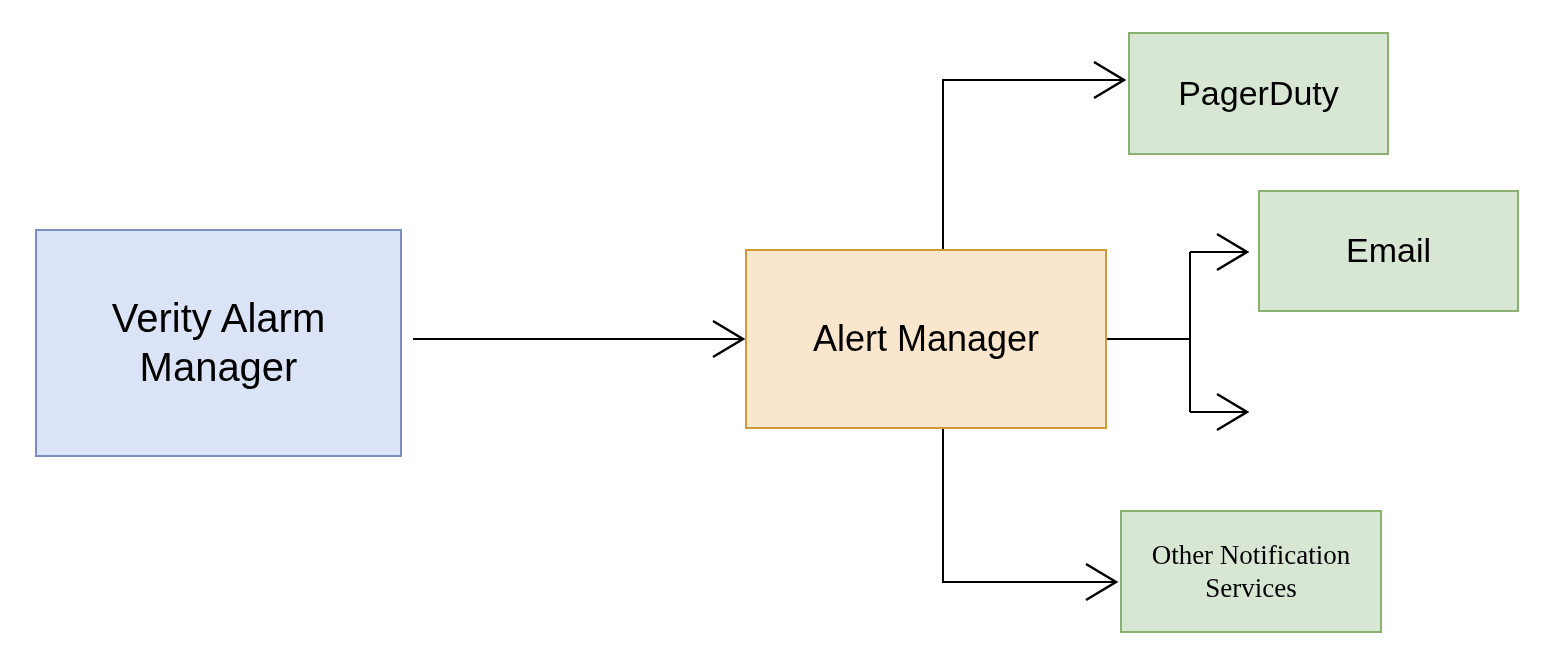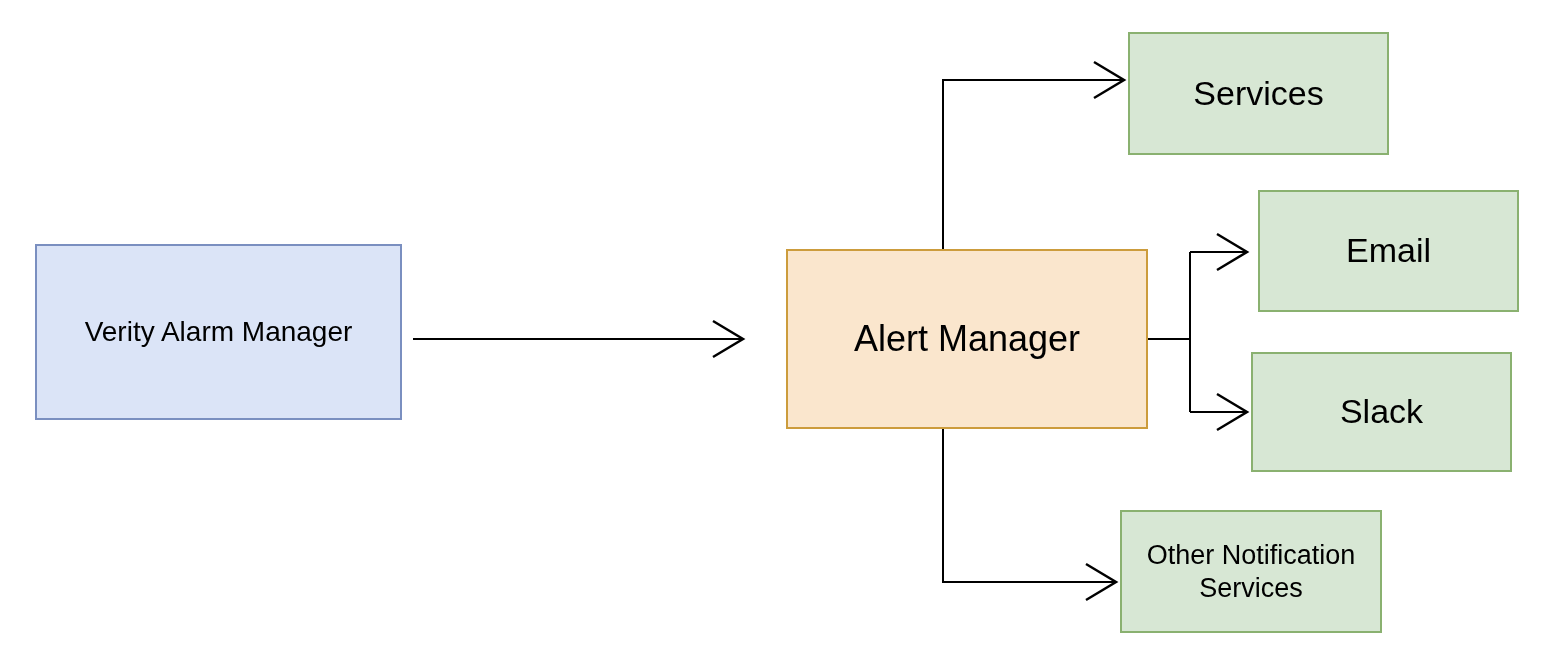--- a/index.html
+++ b/index.html
@@ -40,43 +40,44 @@
   }
   .node-orange {
     background: #fae6cd;
     border-color: #cc9c3c;
   }
   .node-green {
     background: #d7e7d4;
     border-color: #8ab170;
   }
   #node-verity {
-    left: 35px; top: 244px; width: 367px; height: 176px;
-    font-size: 28px;
+    left: 35px; top: 229px; width: 367px; height: 228px;
+    font-size: 40px;
   }
   #node-alert-manager {
-    left: 786px; top: 249px; width: 362px; height: 180px;
+    left: 745px; top: 249px; width: 362px; height: 180px;
     font-size: 36px;
   }
   #node-pagerduty {
     left: 1128px; top: 32px; width: 261px; height: 123px;
     font-size: 34px;
   }
   #node-email {
     left: 1258px; top: 190px; width: 261px; height: 122px;
     font-size: 34px;
   }
   #node-slack {
     left: 1251px; top: 352px; width: 261px; height: 120px;
     font-size: 34px;
   }
   #node-other {
     left: 1120px; top: 510px; width: 262px; height: 123px;
     font-size: 27px;
     padding: 0 14px;
+    font-family: Liberation Serif, serif;
   }
   #edge-label-payload {
     position: absolute;
     left: 408px;
     top: 290px;
     width: 340px;
     text-align: center;
     font-size: 23px;
     white-space: nowrap;
   }
@@ -114,28 +115,25 @@
 
   <div id="node-verity" class="node node-blue">
     <span>Verity Alarm Manager</span>
   </div>
 
   <div id="node-alert-manager" class="node node-orange">
     <span>Alert Manager</span>
   </div>
 
   <div id="node-pagerduty" class="node node-green">
-    <span>Services</span>
+    <span>PagerDuty</span>
   </div>
 
   <div id="node-email" class="node node-green">
     <span>Email</span>
   </div>
 
-  <div id="node-slack" class="node node-green">
-    <span>Slack</span>
-  </div>
 
   <div id="node-other" class="node node-green">
     <span>Other Notification Services</span>
   </div>
 
 </div>
 
 </body></html>

